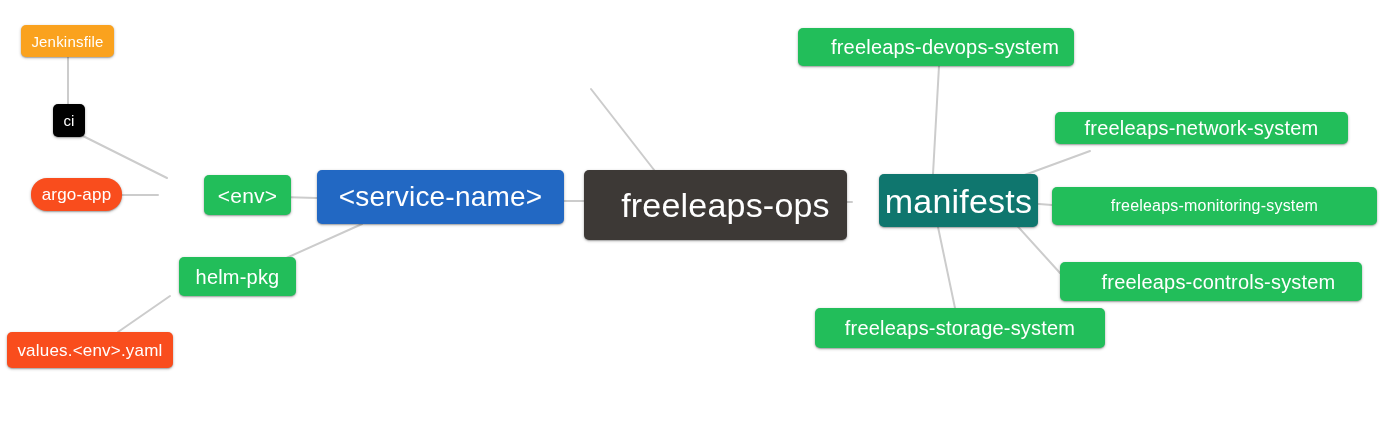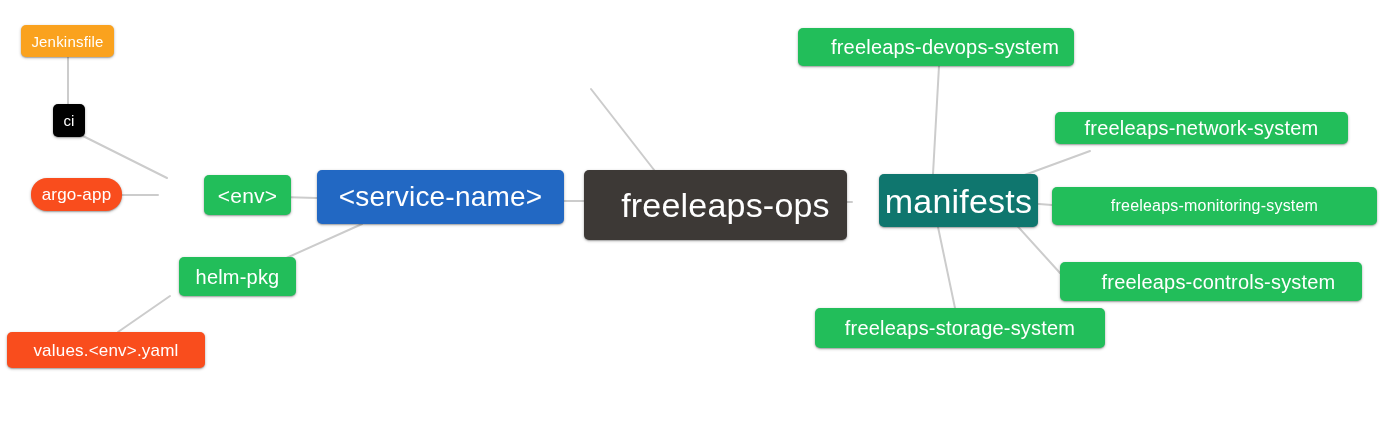--- a/index.html
+++ b/index.html
@@ -73,21 +73,21 @@
     </div>
     <div class="node" style="left: 147px; top: 257px; width: 117px; height: 39px; font-size: 20px; background: rgb(34, 190, 90); color: rgb(255, 255, 255); margin-left: 32px;">
       <span>helm-pkg</span>
     </div>
     <div class="node" style="left: 53px; top: 104px; width: 32px; height: 33px; font-size: 15px; background: #000000; color: rgb(255, 255, 255);">
       <span>ci</span>
     </div>
     <div class="node" style="left: 31px; top: 178px; width: 91px; height: 33px; font-size: 17px; background: rgb(249, 77, 29); color: rgb(255, 255, 255); border-radius: 16px;">
       <span>argo-app</span>
     </div>
-    <div class="node" style="left: 7px; top: 332px; width: 198px; height: 36px; font-size: 17px; background: rgb(249, 77, 29); color: rgb(255, 255, 255);">
+    <div class="node" style="left: 7px; top: 332px; width: 166px; height: 36px; font-size: 17px; background: rgb(249, 77, 29); color: rgb(255, 255, 255);">
       <span>values.&lt;env&gt;.yaml</span>
     </div>
     <div class="node" style="left: 21px; top: 25px; width: 93px; height: 32px; font-size: 15px; background: rgb(250, 162, 30); color: rgb(255, 255, 255);">
       <span>Jenkinsfile</span>
     </div>
     <div class="node" style="left: 798px; top: 28px; width: 276px; height: 38px; font-size: 20px; background: rgb(34, 190, 90); color: rgb(255, 255, 255); padding-left: 18px;">
       <span>freeleaps-devops-system</span>
     </div>
     <div class="node" style="left: 1055px; top: 112px; width: 293px; height: 32px; font-size: 20px; background: rgb(34, 190, 90); color: rgb(255, 255, 255);">
       <span>freeleaps-network-system</span>

